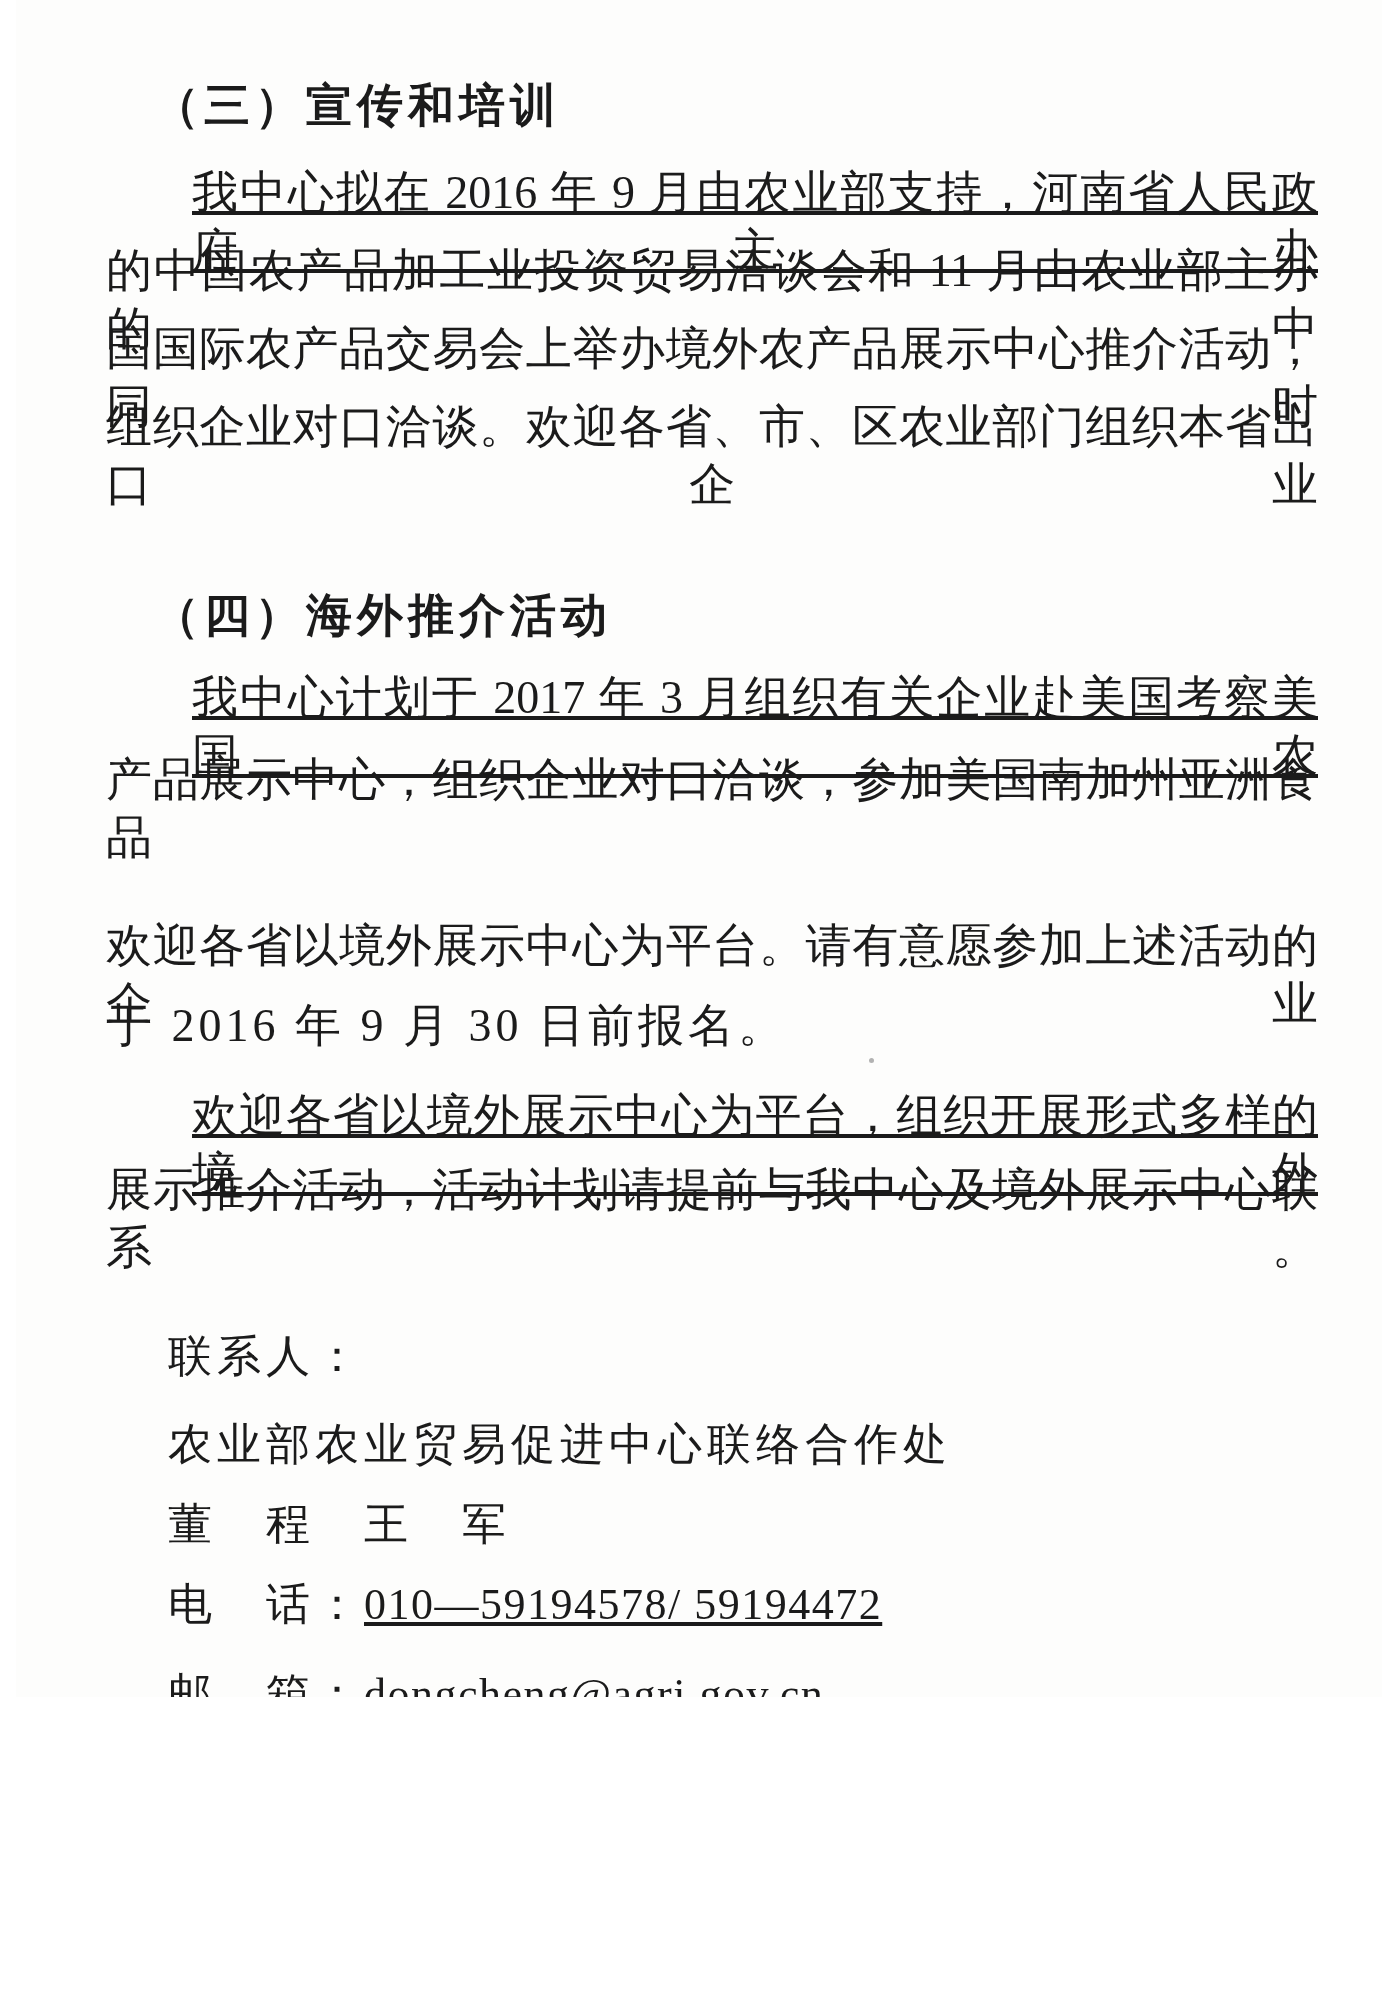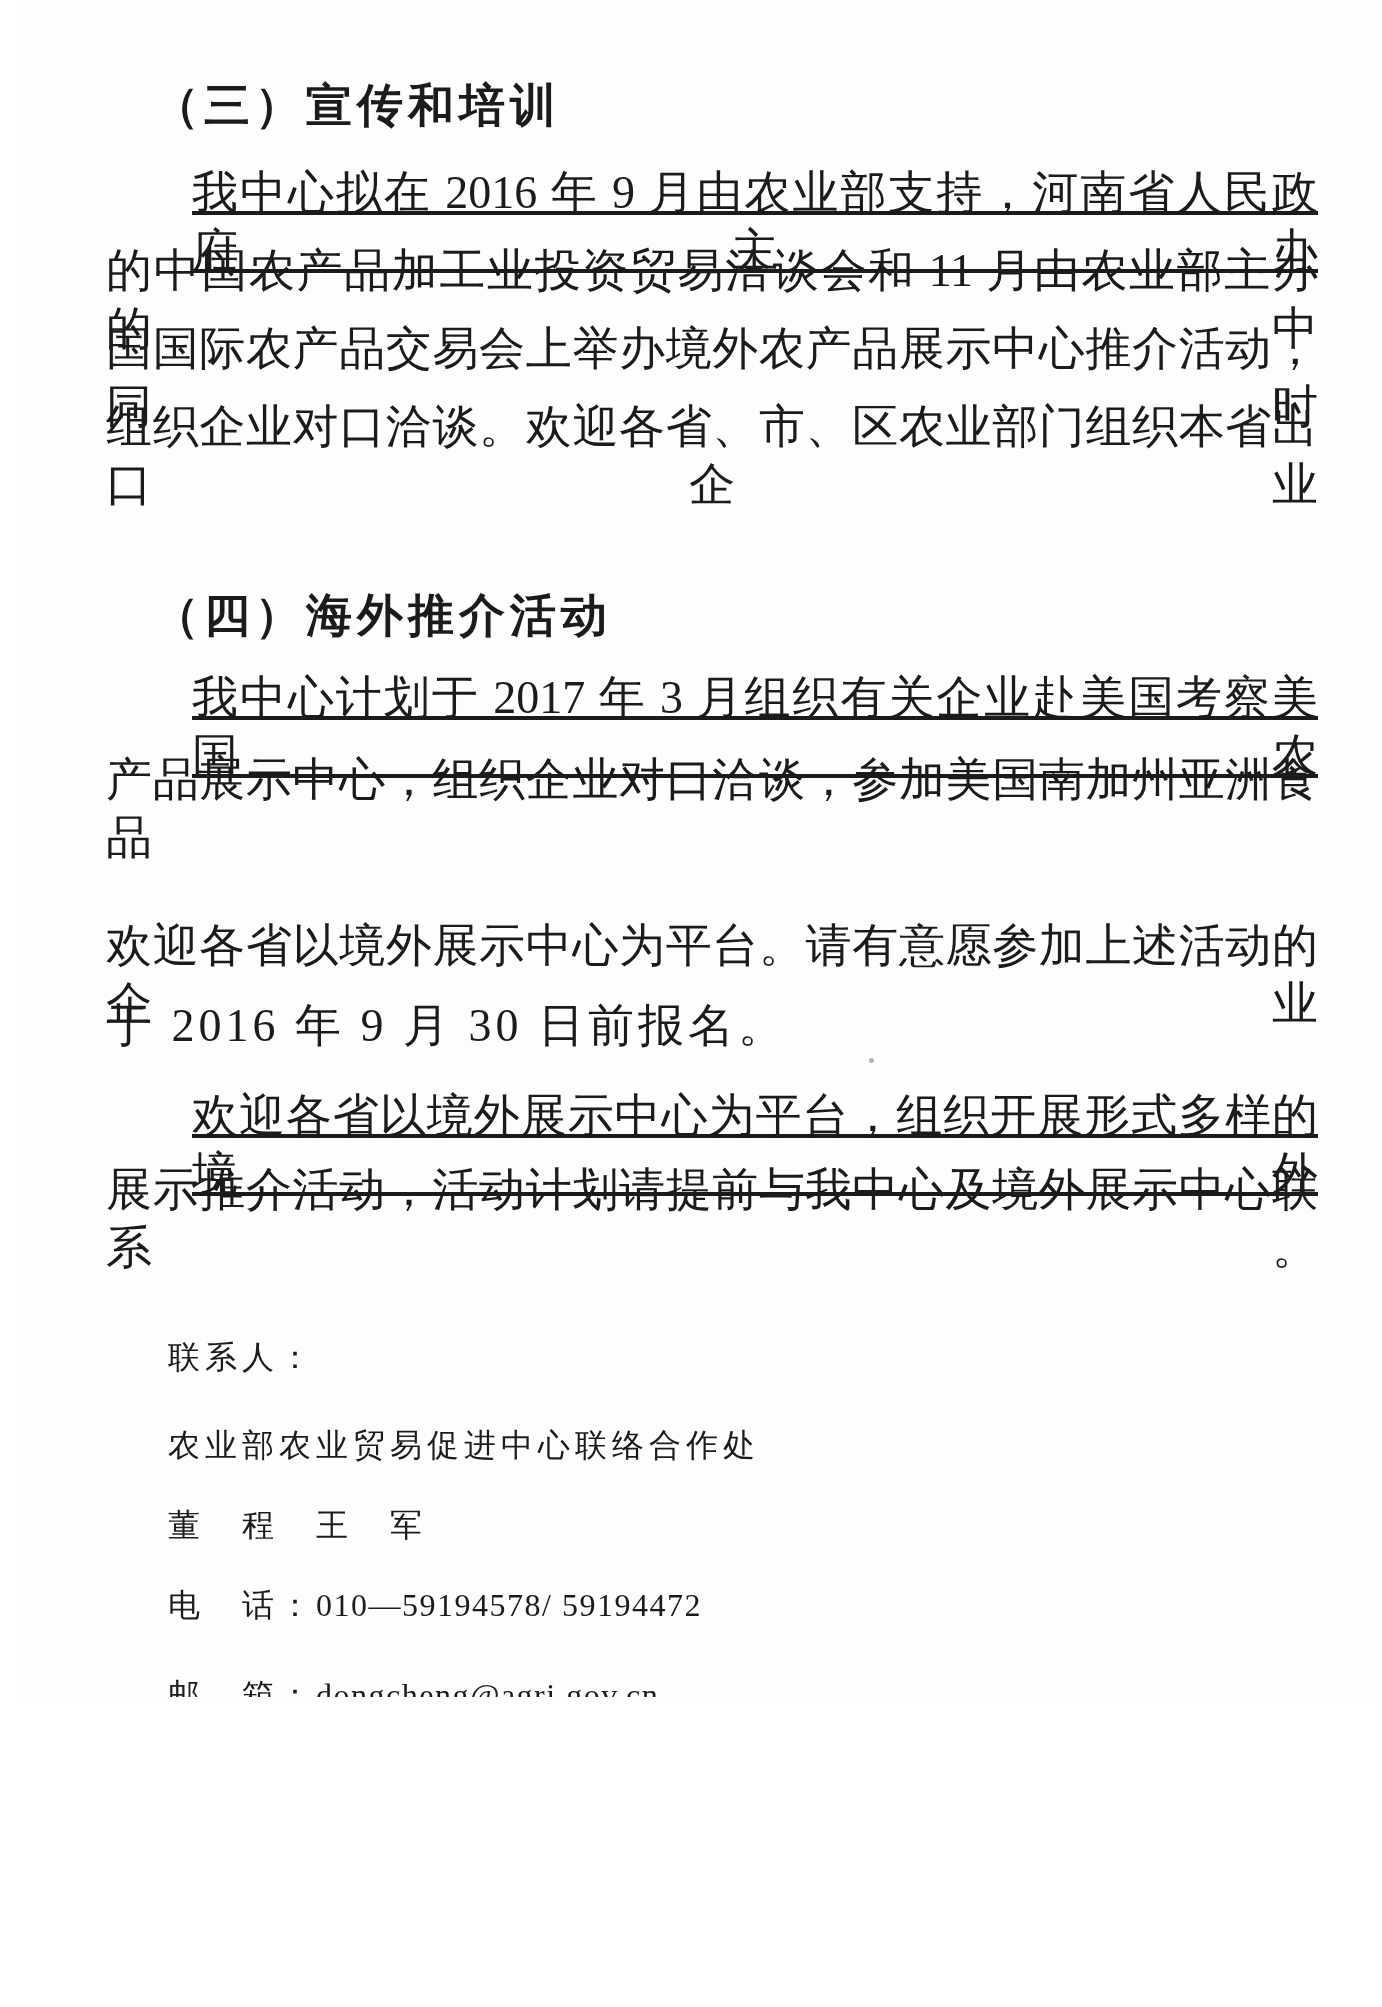--- a/index.html
+++ b/index.html
@@ -41,26 +41,26 @@
     font-size: 46px;
     line-height: 58px;
     font-weight: bold;
     letter-spacing: 5px;
     white-space: nowrap;
   }
   .contact-line {
     position: absolute;
     left: 152px;
     height: 56px;
-    font-size: 32px;
+    font-size: 44px;
     line-height: 56px;
     letter-spacing: 5px;
     white-space: nowrap;
   }
-  .latin { letter-spacing: 1.5px; }
+  .latin { letter-spacing: 1.5px; text-decoration: underline; }
   .footer {
     position: absolute;
     left: 106px;
     top: 1897px;
     font-size: 40px;
     line-height: 44px;
     letter-spacing: 2px;
     word-spacing: 22px;
     color: #222;
   }

